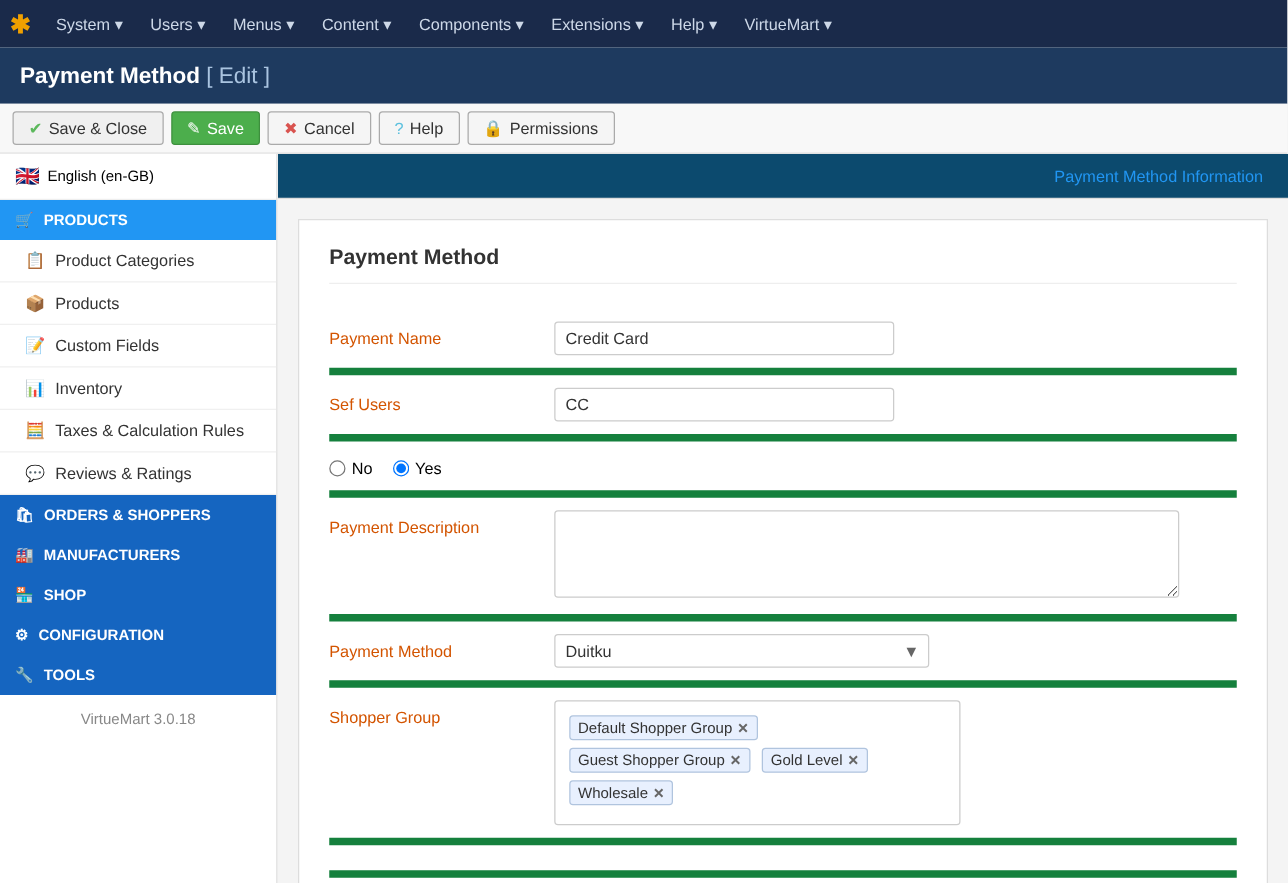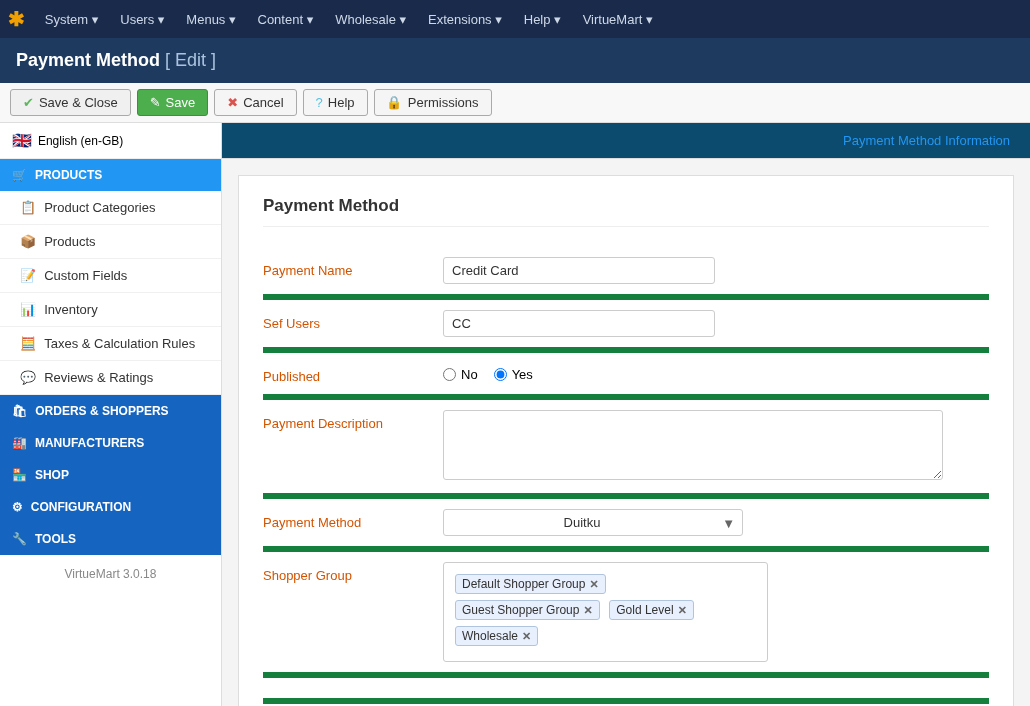--- a/index.html
+++ b/index.html
@@ -207,21 +207,20 @@
     .form-select {
       width: 300px;
       padding: 5px 30px 5px 8px;
       border: 1px solid #ccc;
       border-radius: 3px;
       font-size: 13px;
       color: #333;
       appearance: none;
       background: #fff;
       cursor: pointer;
-      text-align: center;
     }
     .select-arrow {
       position: absolute;
       right: 8px;
       top: 50%;
       transform: translateY(-50%);
       pointer-events: none;
       color: #666;
     }
 
@@ -263,21 +262,21 @@
   </style>
 </head>
 <body>
 
 <div class="top-nav">
   <span class="joomla-logo">✱</span>
   <span class="nav-item">System ▾</span>
   <span class="nav-item">Users ▾</span>
   <span class="nav-item">Menus ▾</span>
   <span class="nav-item">Content ▾</span>
-  <span class="nav-item">Wholesale ▾</span>
+  <span class="nav-item">Components ▾</span>
   <span class="nav-item">Extensions ▾</span>
   <span class="nav-item">Help ▾</span>
   <span class="nav-item">VirtueMart ▾</span>
 </div>
 
 <div class="title-bar">
   <span>Payment Method</span>
   <span class="edit-bracket"> <span>[ Edit ]</span></span>
 </div>
 
@@ -385,21 +384,20 @@
       </div>
 
       <div class="form-row">
         <div class="form-label">Sef Users</div>
         <div class="form-control-wrap">
           <input class="form-input" type="text" value="CC" style="">
         </div>
       </div>
 
       <div class="form-row">
-        <div class="form-label">Published</div>
         <div class="form-control-wrap">
           <div class="radio-group">
             <label class="radio-option">
               <input type="radio" name="published" value="no" style="">
               <span>No</span>
             </label>
             <label class="radio-option">
               <input type="radio" name="published" value="yes" checked="" style="">
               <span>Yes</span>
             </label>

